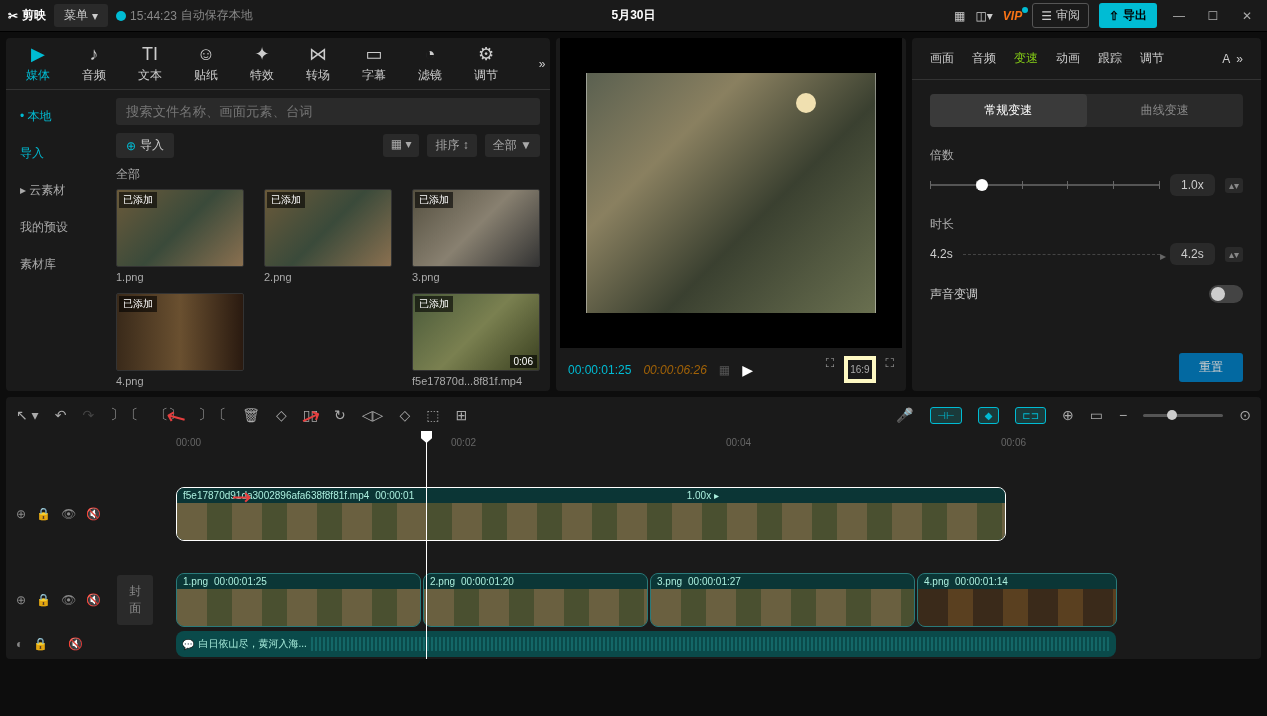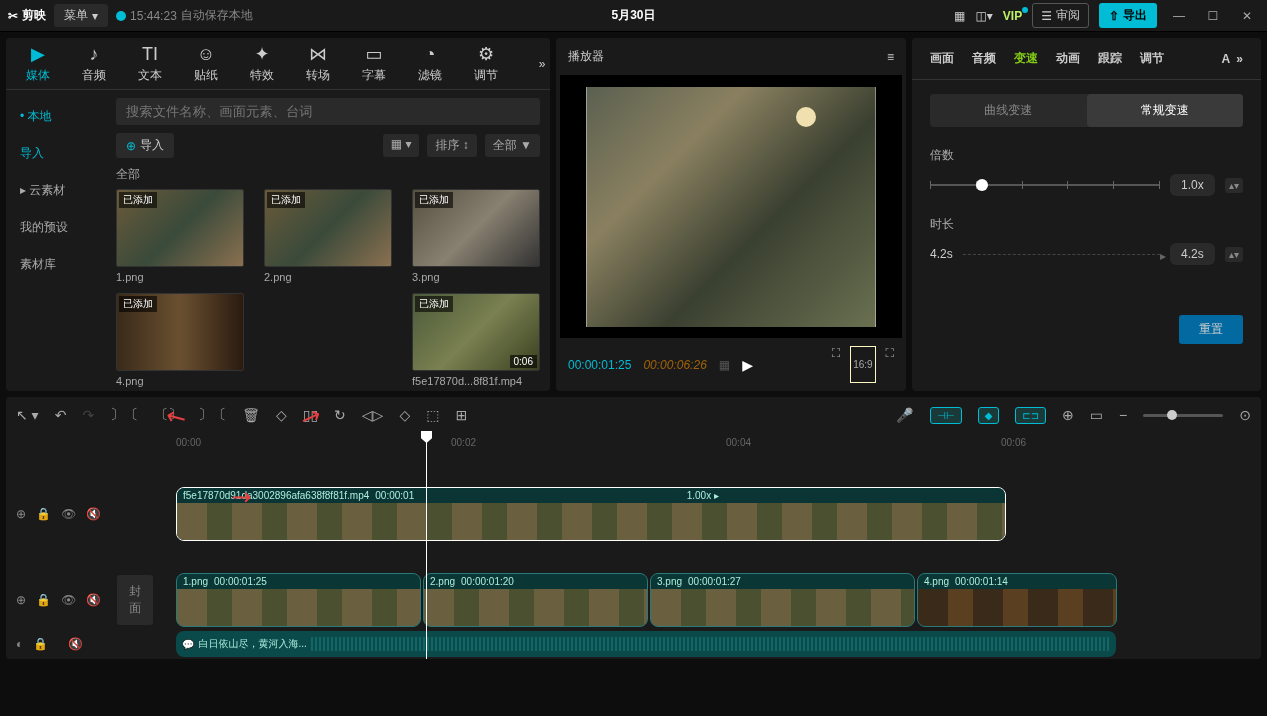--- a/index.html
+++ b/index.html
@@ -4,21 +4,21 @@
 <style>
 * { margin:0; padding:0; box-sizing:border-box; font-family:"Microsoft YaHei",sans-serif; }
 body { background:#0d0d0d; color:#ccc; font-size:12px; width:1267px; height:716px; overflow:hidden; }
 .titlebar { height:32px; background:#1a1a1a; display:flex; align-items:center; padding:0 8px; gap:8px; border-bottom:1px solid #000;}
 .logo { font-weight:bold; color:#fff; display:flex; align-items:center; gap:4px;}
 .menu-btn { background:#2a2a2a; padding:3px 10px; border-radius:3px; display:flex; align-items:center; gap:4px;}
 .save-info { color:#888; display:flex; align-items:center; gap:4px;}
 .check { width:10px; height:10px; border-radius:50%; background:#00bcd4;}
 .project-title { position:absolute; left:50%; transform:translateX(-50%); color:#fff; font-weight:bold;}
 .right-controls { margin-left:auto; display:flex; align-items:center; gap:10px;}
-.vip { color:#bef264; font-weight:bold; position:relative;}
+.vip { color:#f97316; font-weight:bold; font-style:italic; position:relative;}
 .vip::after { content:''; position:absolute; top:-2px; right:-6px; width:6px; height:6px; border-radius:50%; background:#00bcd4;}
 .review-btn { border:1px solid #555; padding:3px 8px; border-radius:3px; display:flex; align-items:center; gap:4px;}
 .export-btn { background:#00bcd4; color:#000; padding:4px 10px; border-radius:3px; display:flex; align-items:center; gap:4px; font-weight:bold;}
 .win-btn { width:24px; text-align:center; color:#aaa;}
 .main { display:flex; height:365px; gap:6px; padding:6px;}
 .panel { background:#1a1a1a; border-radius:4px; }
 .media-panel { width:544px; display:flex; flex-direction:column;}
 .media-tabs { display:flex; align-items:center; height:52px; border-bottom:1px solid #333; padding:0 4px;}
 .mtab { flex:0 0 56px; text-align:center; cursor:pointer;}
 .mtab.active { color:#00bcd4;}
@@ -49,24 +49,24 @@
 .player-view { flex:1; display:flex; align-items:center; justify-content:center; background:#000; position:relative; margin:0 4px;}
 .preview { width:290px; height:240px; background:linear-gradient(135deg,#5a6050 0%,#8a8060 30%,#3a4030 60%,#6a7050 100%); position:relative;}
 .preview::before,.preview::after{content:'';position:absolute;top:0;bottom:0;width:1px;background:rgba(255,255,255,0.4);}
 .preview::before{left:0;}.preview::after{right:0;}
 .sun{position:absolute;top:20px;right:60px;width:20px;height:20px;border-radius:50%;background:#f0e0b0;}
 .player-ctrl { padding:8px 12px; display:flex; align-items:center; gap:12px;}
 .time-cur { color:#00bcd4;}
 .time-total { color:#a16207;font-style:italic;}
 .play-icon { color:#fff; font-size:14px;}
 .player-right { margin-left:auto; display:flex; gap:10px; color:#aaa;}
-.ratio-box{border:1px solid #fef9c3;padding:12px 2px;font-size:10px;}
+.ratio-box{border:4px solid #fef9c3;padding:4px 2px;font-size:10px;}
 .props-panel { flex:1; padding:0;}
 .prop-tabs { display:flex; gap:6px; padding:10px 12px; border-bottom:1px solid #333; align-items:center;}
-.ptab { padding:2px 6px; color:#ccc;font-weight:bold;}
+.ptab { padding:2px 6px; color:#ccc;}
 .ptab.active { color:#84cc16;}
 .prop-body { padding:14px 18px;}
 .sub-tabs { display:flex; background:#2a2a2a; border-radius:4px; margin-bottom:20px;}
 .sub-tab { flex:1; text-align:center; padding:8px; color:#888;}
 .sub-tab.active { background:#3a3a3a; color:#fff; border-radius:4px;}
 .prop-label { color:#aaa; margin-bottom:10px;}
 .slider-row { display:flex; align-items:center; gap:10px; margin-bottom:20px;}
 .slider { flex:1; height:2px; background:#555; position:relative;}
 .slider-marks { position:absolute; inset:0; display:flex; justify-content:space-between;}
 .slider-marks span{width:1px;height:8px;background:#666;margin-top:-3px;}
@@ -210,24 +210,20 @@
                 <span class="duration-tag">0:06</span>
               </div>
               <div class="thumb-name">f5e17870d...8f81f.mp4</div>
             </div>
         </div>
       </div>
     </div>
   </div>
 
   <div class="panel player-panel">
-    <div class="player-head">
-        <span>播放器</span>
-        <span>≡</span>
-      </div>
     <div class="player-view">
         <div class="preview">
           <div class="sun"></div>
         </div>
       </div>
     <div class="player-ctrl">
       <span class="time-cur">00:00:01:25</span>
       <span class="time-total">00:00:06:26</span>
       <span style="color:#555">▦</span>
       <span class="play-icon">▶</span>
@@ -244,22 +240,22 @@
       <span class="ptab">画面</span>
       <span class="ptab">音频</span>
       <span class="ptab active">变速</span>
       <span class="ptab">动画</span>
       <span class="ptab">跟踪</span>
       <span class="ptab">调节</span>
       <span class="ptab" style="margin-left:auto">A &nbsp;»</span>
     </div>
     <div class="prop-body">
       <div class="sub-tabs">
+        <div class="sub-tab active">常规变速</div>
         <div class="sub-tab">曲线变速</div>
-        <div class="sub-tab active">常规变速</div>
       </div>
       <div class="prop-label">倍数</div>
       <div class="slider-row">
         <div class="slider">
             <div class="slider-marks">
               <span></span>
               <span></span>
               <span></span>
               <span></span>
               <span></span>
@@ -271,20 +267,24 @@
         <span class="stepper">▴▾</span>
       </div>
       <div class="prop-label">时长</div>
       <div class="slider-row">
         <span>4.2s</span>
         <div style="flex:1;border-top:1px dashed #444;position:relative">
             <span style="position:absolute;right:-6px;top:-6px;color:#666">▸</span>
           </div>
         <span class="val-box">4.2s</span>
         <span class="stepper">▴▾</span>
+      </div>
+      <div class="toggle-row">
+        <span>声音变调</span>
+        <div class="toggle"></div>
       </div>
       <div class="reset-btn">重置</div>
     </div>
   </div>
 </div>
 
 <div class="toolbar">
   <span class="tool">↖ ▾</span>
   <span class="tool">↶</span>
   <span class="tool disabled">↷</span>

